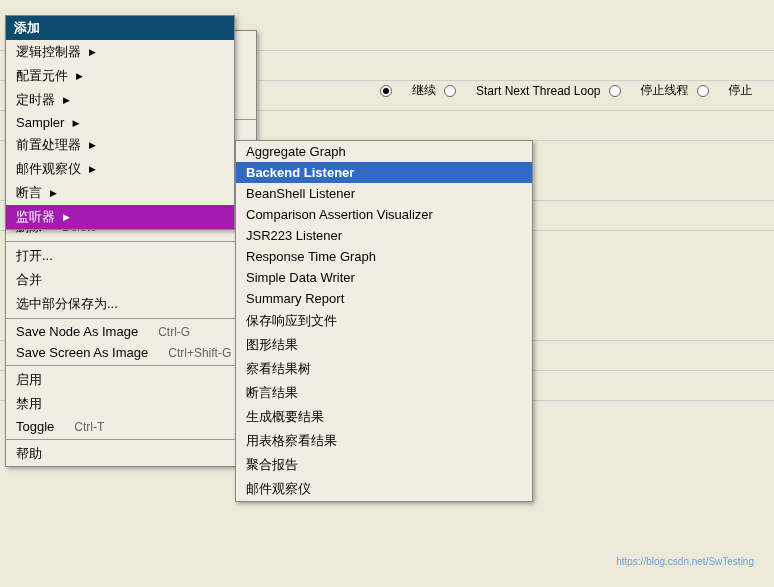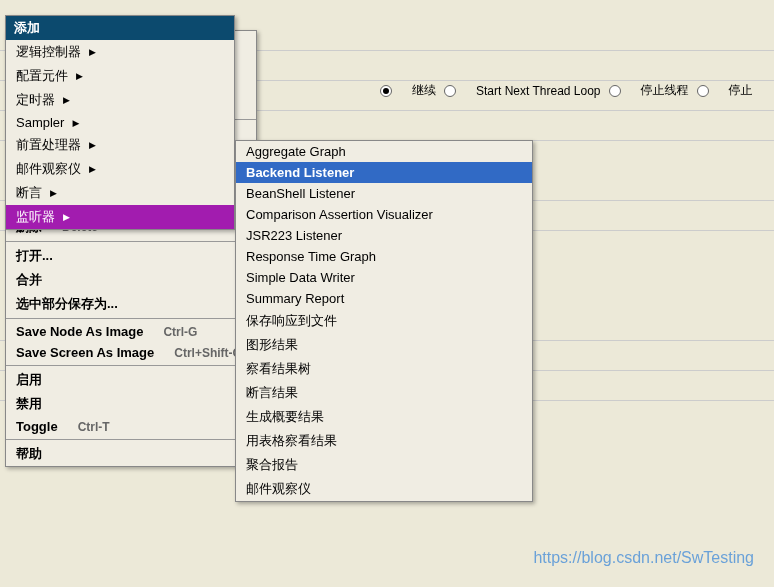--- a/index.html
+++ b/index.html
@@ -51,21 +51,21 @@
       background: #000;
       border-radius: 50%;
     }
 
     
     .watermark {
       position: absolute;
       bottom: 20px;
       right: 20px;
       color: #4a90d9;
-      font-size: 16px;
+      font-size: 10px;
       opacity: 0.8;
     }
 
     
     .ctx-menu-1 {
       position: absolute;
       top: 15px;
       left: 5px;
       width: 230px;
       background: #f0ede3;
@@ -225,21 +225,21 @@
     <span>邮件观察仪</span>
   </div>
   <div class="menu-item has-arrow">
     <span>断言</span>
   </div>
   <div class="menu-item has-arrow" style="background:#a21caf; color:#fff;">
     <span>监听器</span>
   </div>
 </div>
 
-<div style="position:absolute; top:30px; left:5px; width:252px; background:#f0ede3; border:1px solid #888; box-shadow:2px 2px 4px rgba(0,0,0,0.3); z-index:99; padding-top:2px;font-weight:bold;">
+<div style="position:absolute; top:30px; left:5px; width:252px; background:#f0ede3; border:1px solid #888; box-shadow:2px 2px 4px rgba(0,0,0,0.3); z-index:99; padding-top:2px;">
 
   <div class="menu-item">
     <span>Add Think Times to children</span>
   </div>
   <div class="menu-item">
     <span>Start</span>
   </div>
   <div class="menu-item">
     <span>Start no pauses</span>
   </div>

